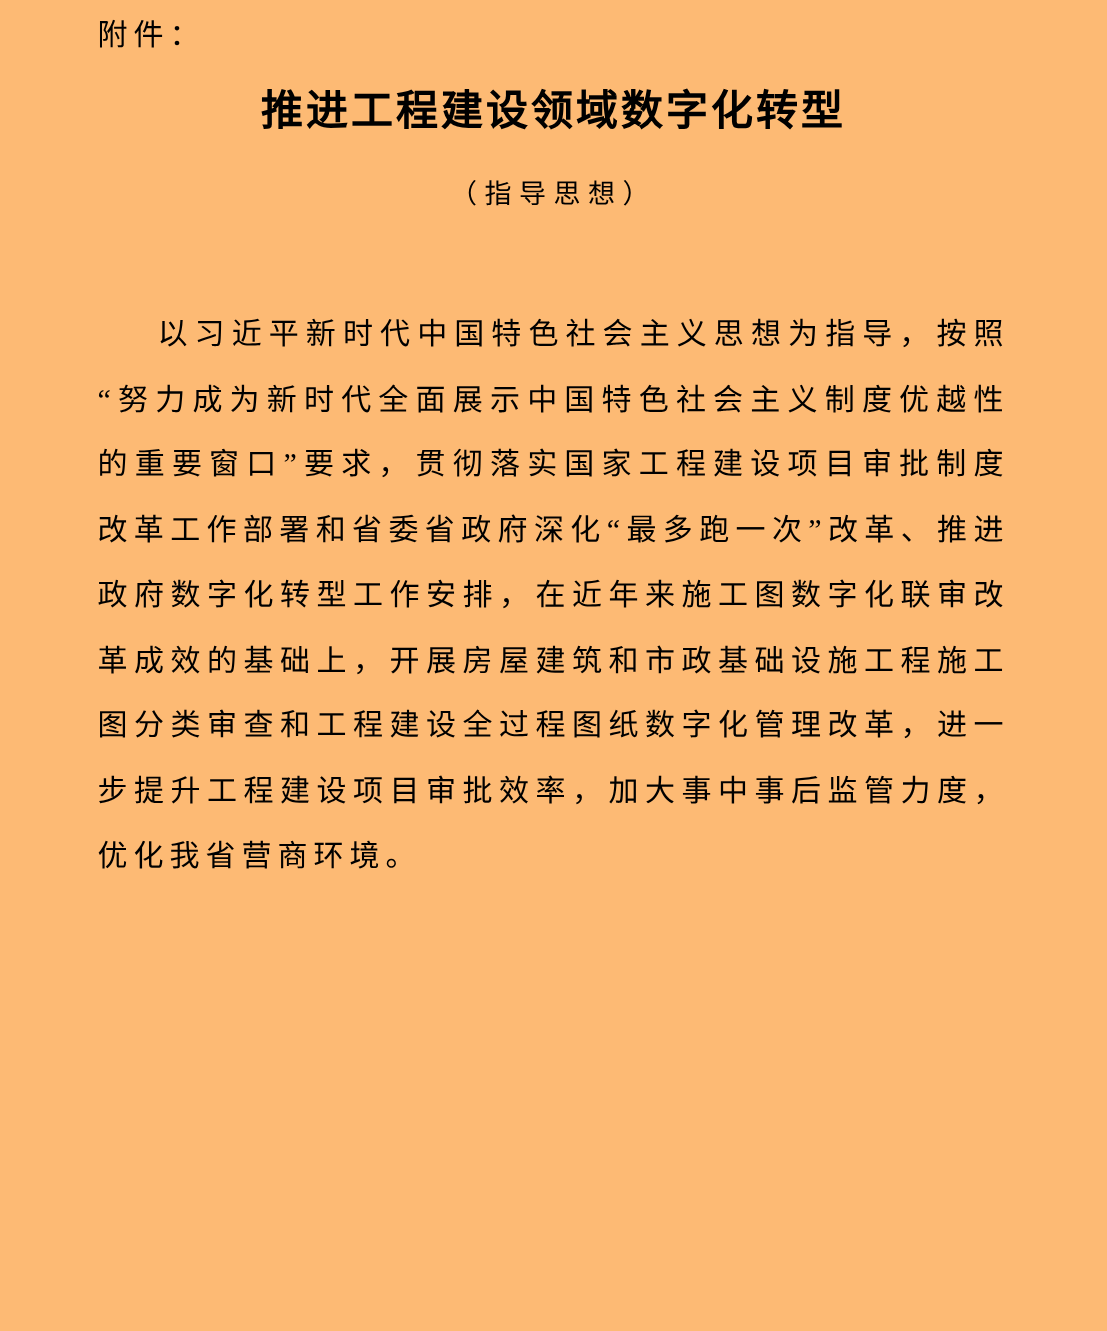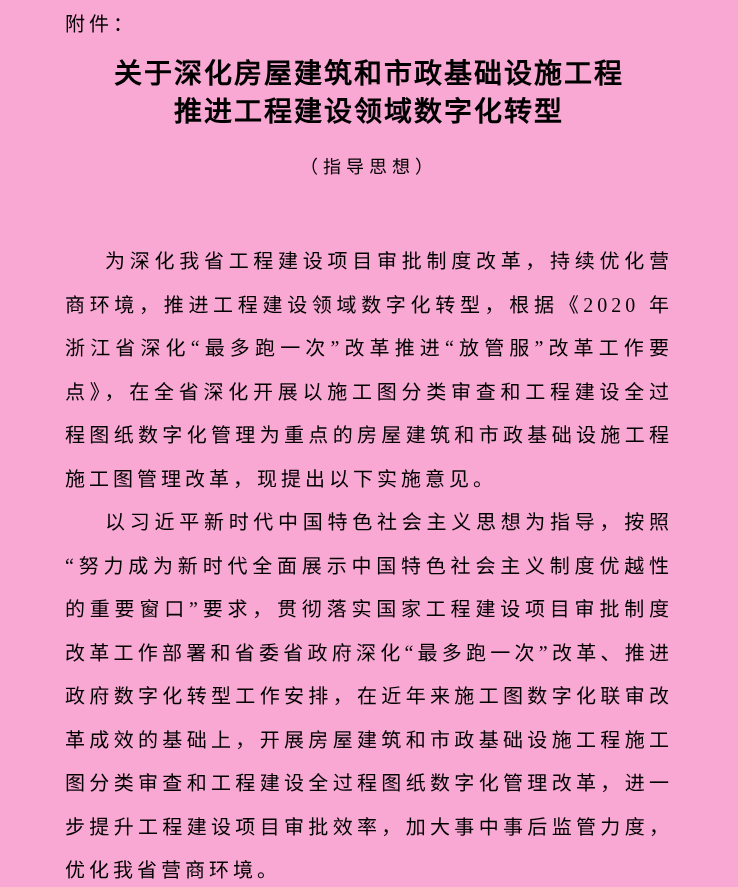--- a/index.html
+++ b/index.html
@@ -5,21 +5,21 @@
   html, body {
     margin: 0;
     padding: 0;
     background: #ffffff;
   }
   .page {
     position: relative;
     width: 738px;
     height: 887px;
     box-sizing: border-box;
-    background: #f9a8d4;
+    background: #fdba74;
     color: #000000;
     padding: 13px 65px 0 65px;
     overflow: hidden;
     font-family: "Liberation Serif", "DejaVu Serif", serif;
   }
   .attachment {
     font-size: 20px;
     line-height: 22px;
     letter-spacing: 4px;
     text-align: left;
@@ -62,25 +62,23 @@
     font-family: "Liberation Sans", "DejaVu Sans", sans-serif;
   }
 </style>
 </head>
 <body>
 
 <div class="page">
   <div class="attachment">附件：</div>
 
   <div class="title">
-    <div>关于深化房屋建筑和市政基础设施工程</div>
     <div>推进工程建设领域数字化转型</div>
   </div>
 
   <div class="subtitle">（指导思想）</div>
 
   <div class="content">
-    <p class="para">为深化我省工程建设项目审批制度改革，持续优化营商环境，推进工程建设领域数字化转型，根据《2020 年浙江省深化“最多跑一次”改革推进“放管服”改革工作要点》，在全省深化开展以施工图分类审查和工程建设全过程图纸数字化管理为重点的房屋建筑和市政基础设施工程施工图管理改革，现提出以下实施意见。</p>
 
 
     <p class="para">以习近平新时代中国特色社会主义思想为指导，按照“努力成为新时代全面展示中国特色社会主义制度优越性的重要窗口”要求，贯彻落实国家工程建设项目审批制度改革工作部署和省委省政府深化“最多跑一次”改革、推进政府数字化转型工作安排，在近年来施工图数字化联审改革成效的基础上，开展房屋建筑和市政基础设施工程施工图分类审查和工程建设全过程图纸数字化管理改革，进一步提升工程建设项目审批效率，加大事中事后监管力度，优化我省营商环境。</p>
   </div>
 </div>
 
 </body></html>

